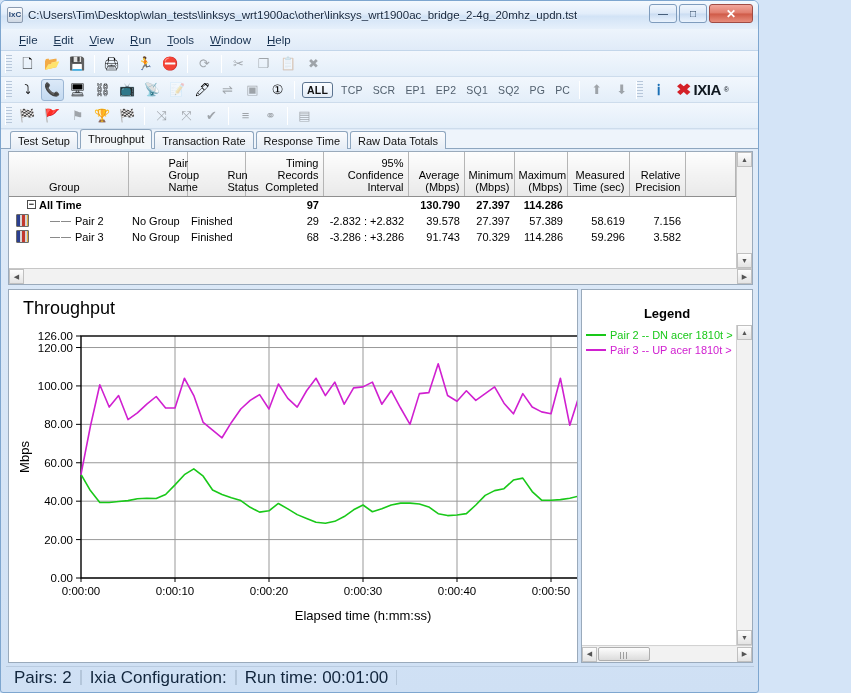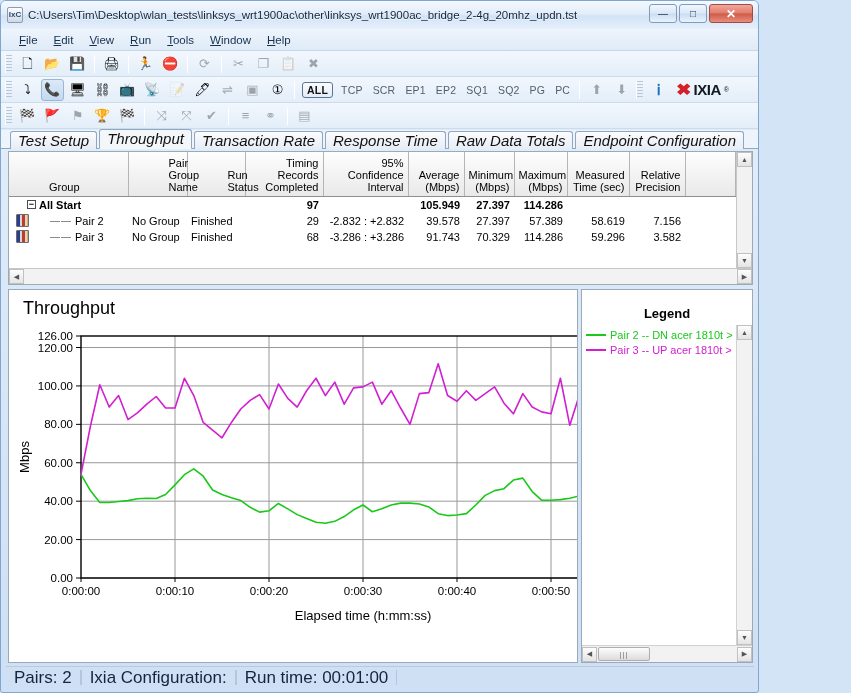--- a/index.html
+++ b/index.html
@@ -105,27 +105,27 @@
   .ixia-r { font-size:7px; color:#101820; vertical-align:top;}
   
   .tabstrip {
     flex:0 0 19px; height:19px;
     display:flex; align-items:flex-end;
     padding-left: 9px; gap: 2px;
     background: #eef4fb;
     border-bottom: 1px solid #8ea6bf;
   }
   .tab {
-    font-size:15px; color:#111;
+    font-size:11px; color:#111;
     padding: 2px 7px 2px 7px;
     border:1px solid #8ea6bf; border-bottom:none;
     border-radius: 3px 3px 0 0;
     background: linear-gradient(180deg,#fbfcfe,#e6edf5);
     line-height: 14px; height: 18px;
-    position: relative; top: 1px; font-style: italic;
+    position: relative; top: 1px;
   }
   .tab.active {
     background: #f4f7fa;
     height: 20px; top: 1px;
     border-bottom: 1px solid #f4f7fa;
     z-index: 2;
   }
   
   .tablepanel {
     flex: 0 0 134px;
@@ -338,21 +338,20 @@
         </div>
     </div>
   </div>
 
   <div class="tabstrip" id="tabstrip">
       <div class="tab">Test Setup</div>
       <div class="tab active">Throughput</div>
       <div class="tab">Transaction Rate</div>
       <div class="tab">Response Time</div>
       <div class="tab">Raw Data Totals</div>
-      <div class="tab">Endpoint Configuration</div>
     </div>
 
   <div class="tablepanel">
     <div class="tablescroll">
       <div class="tablemain">
         <table class="grid">
           <colgroup>
             <col style="width:119px">
               <col style="width:59px">
               <col style="width:58px">
@@ -378,28 +377,28 @@
               <th><span>Measured<br>Time (sec)</span></th>
               <th><span>Relative<br>Precision</span></th>
               <th></th>
             </tr>
           </thead>
           <tbody id="tablebody">
               <tr class="total">
                 <td class="left">
                   <span class="treecell">
                     <span class="expander">−</span>
-                    <span>All Start</span>
+                    <span>All Time</span>
                   </span>
                 </td>
                 <td class="left"></td>
                 <td class="left"></td>
                 <td class="">97</td>
                 <td class=""></td>
-                <td class="">105.949</td>
+                <td class="">130.790</td>
                 <td class="">27.397</td>
                 <td class="">114.286</td>
                 <td class=""></td>
                 <td class=""></td>
                 <td class=""></td>
               </tr>
               <tr class="">
                 <td class="left">
                   <span class="treecell">
                     <span class="rowicon"></span>

